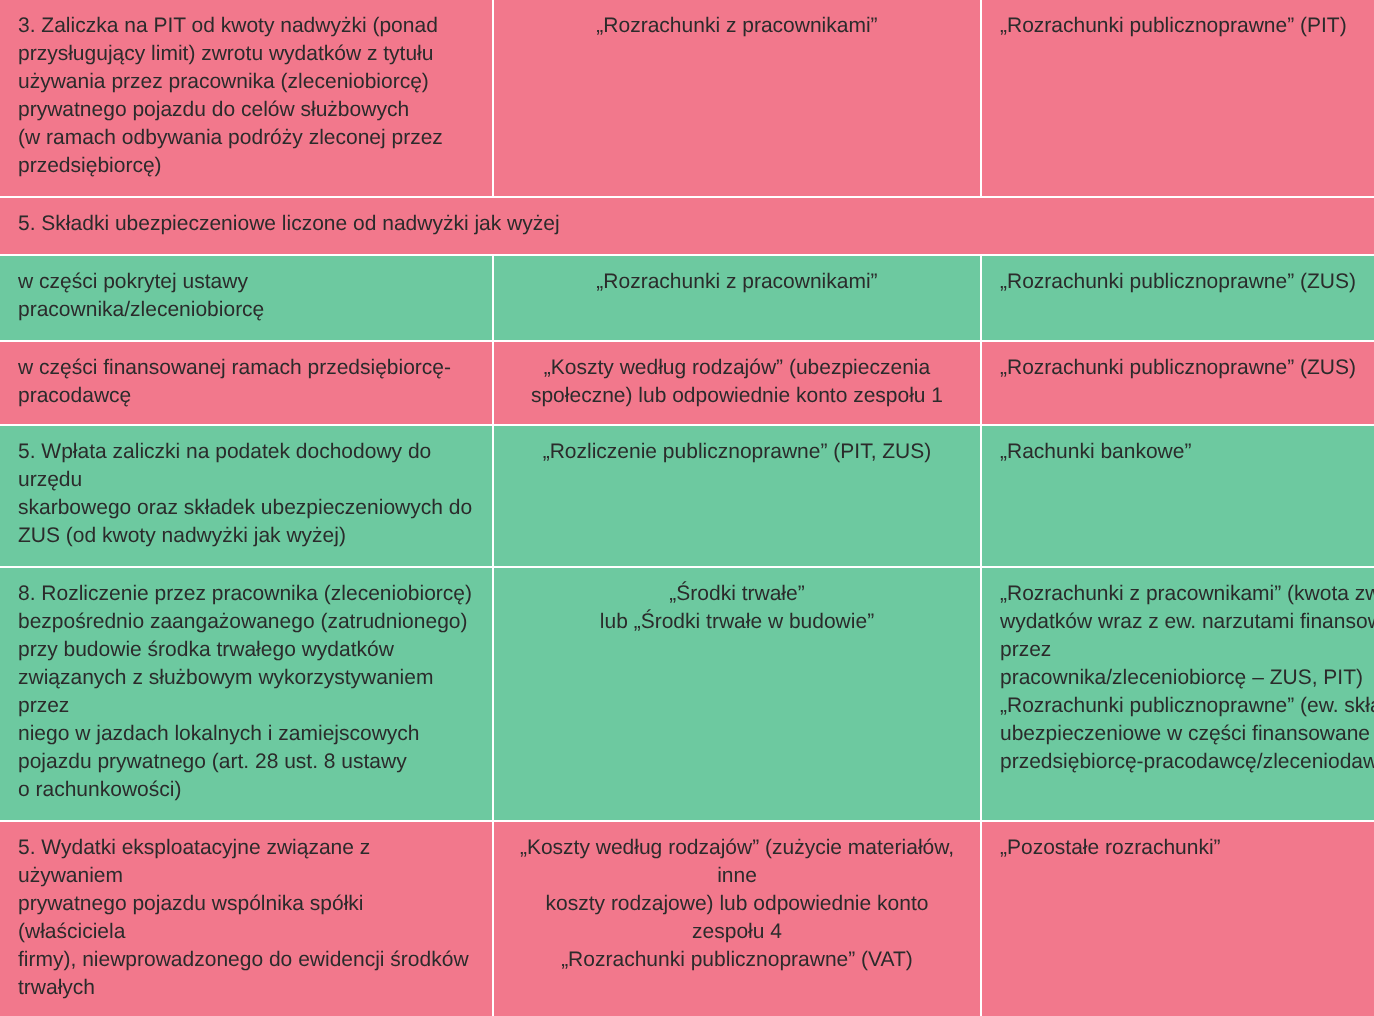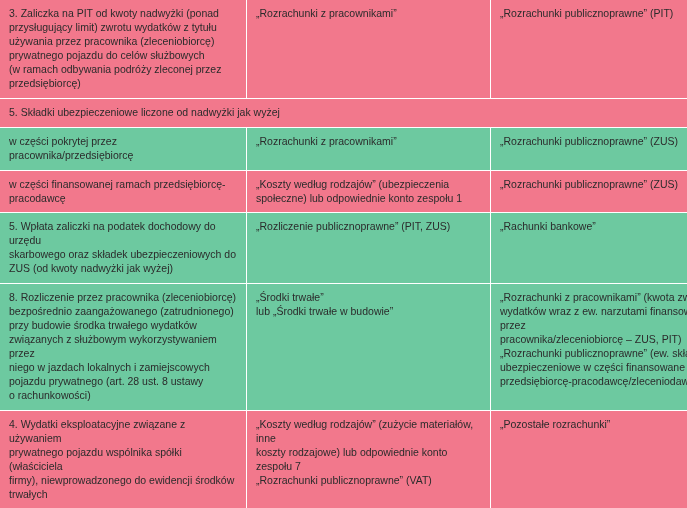--- a/index.html
+++ b/index.html
@@ -22,21 +22,21 @@
     vertical-align: top;
     padding: 7px 9px 7px 9px;
     font-size: 10.5px;
     line-height: 1.33;
     color: #2b2b2b;
     border: 1px solid #ffffff;
     border-top: none;
     border-left: none;
   }
   td.col-a { width: 228px; }
-  td.col-b { width: 225px; }
+  td.col-b { width: 225px; text-align: center; }
   td.col-c { width: 234px; }
 
   
   .bg-pink { background: #f2788c; }
   .bg-green { background: #6dc9a0; }
 
   .cell-text {
     display: block;
     white-space: pre-line;
   }
@@ -70,21 +70,21 @@
     </tr>
 
     <tr class="bg-pink">
       <td class="span-cell" colspan="3">
           <span class="cell-text">5. Składki ubezpieczeniowe liczone od nadwyżki jak wyżej</span>
         </td>
     </tr>
 
     <tr class="bg-green">
       <td class="col-a">
-          <span class="cell-text">w części pokrytej przez pracownika/przedsiębiorcę</span>
+          <span class="cell-text">w części pokrytej ustawy pracownika/zleceniobiorcę</span>
         </td>
       <td class="col-b">
           <span class="cell-text">„Rozrachunki z pracownikami”</span>
         </td>
       <td class="col-c">
           <span class="cell-text">„Rozrachunki publicznoprawne” (ZUS)</span>
         </td>
     </tr>
 
     <tr class="bg-pink">
@@ -134,28 +134,28 @@
 wydatków wraz z ew. narzutami finansowanymi przez
 pracownika/zleceniobiorcę – ZUS, PIT)
 „Rozrachunki publicznoprawne” (ew. składki
 ubezpieczeniowe w części finansowane przez
 przedsiębiorcę-pracodawcę/zleceniodawcę)</span>
         </td>
     </tr>
 
     <tr class="bg-pink">
       <td class="col-a">
-          <span class="cell-text">4. Wydatki eksploatacyjne związane z używaniem
+          <span class="cell-text">5. Wydatki eksploatacyjne związane z używaniem
 prywatnego pojazdu wspólnika spółki (właściciela
 firmy), niewprowadzonego do ewidencji środków
 trwałych</span>
         </td>
       <td class="col-b">
           <span class="cell-text">„Koszty według rodzajów” (zużycie materiałów, inne
-koszty rodzajowe) lub odpowiednie konto zespołu 7
+koszty rodzajowe) lub odpowiednie konto zespołu 4
 „Rozrachunki publicznoprawne” (VAT)</span>
         </td>
       <td class="col-c">
           <span class="cell-text">„Pozostałe rozrachunki”</span>
         </td>
     </tr>
 
   </tbody>
 </table>
 

